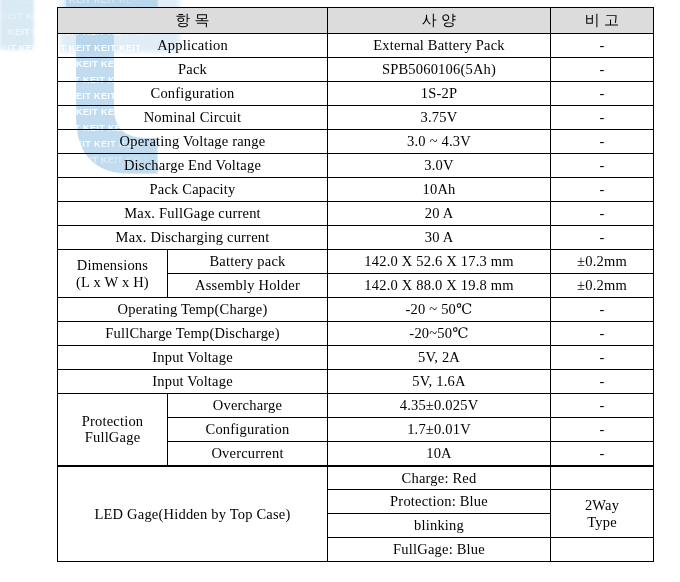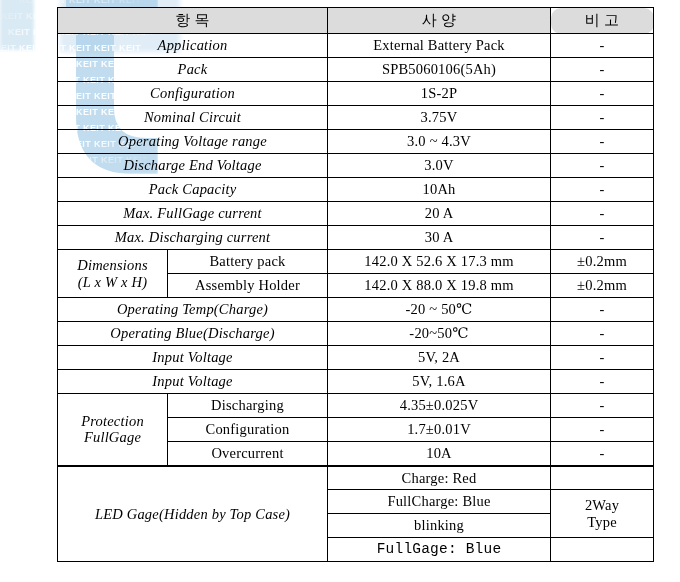--- a/index.html
+++ b/index.html
@@ -103,24 +103,24 @@
     letter-spacing: .2px;
   }
   table.spec th {
     background: #dcdcdc;
     font-weight: 400;
     font-size: 15px;
     height: 25px;
   }
   table.spec tr { height: 24px; }
   .outer-t td, .outer-t th { border-top: 2px solid #000; }
-  .outer-b td { border-bottom: 2px solid #000; font-family: Liberation Mono, monospace; }
+  .outer-b td { border-bottom: 2px solid #000; }
   td.edge-l, th.edge-l { border-left: 2px solid #000; }
-  td.edge-r, th.edge-r { border-right: 2px solid #000; border-radius: 10px; }
-  .lead-cell { font-size: 14.5px; font-style: italic; }
+  td.edge-r, th.edge-r { border-right: 2px solid #000; }
+  .lead-cell { font-size: 14.5px; }
   .thick-top { border-top: 2px solid #000 !important; }
   .tall { height: 26px; }
 </style>
 </head>
 <body>
 
 <div id="watermark">
   <div class="wm-slab"></div>
   <div class="wm-tint"></div>
   <div class="wm-glyph"></div>
@@ -204,62 +204,62 @@
         <td>142.0 X 88.0 X 19.8 mm</td>
         <td class="edge-r">±0.2mm</td>
       </tr>
 
       <tr>
         <td class="edge-l lead-cell" colspan="2">Operating Temp(Charge)</td>
         <td>-20 ~ 50℃</td>
         <td class="edge-r">-</td>
       </tr>
       <tr>
-        <td class="edge-l lead-cell" colspan="2">Operating Blue(Discharge)</td>
+        <td class="edge-l lead-cell" colspan="2">FullCharge Temp(Discharge)</td>
         <td>-20~50℃</td>
         <td class="edge-r">-</td>
       </tr>
       <tr>
         <td class="edge-l lead-cell" colspan="2">Input Voltage</td>
         <td>5V, 2A</td>
         <td class="edge-r">-</td>
       </tr>
       <tr>
         <td class="edge-l lead-cell" colspan="2">Input Voltage</td>
         <td>5V, 1.6A</td>
         <td class="edge-r">-</td>
       </tr>
 
       <tr>
         <td class="edge-l lead-cell" rowspan="3">
           <div>Protection</div>
           <div>FullGage</div>
         </td>
-        <td>Discharging</td>
+        <td>Overcharge</td>
         <td>4.35±0.025V</td>
         <td class="edge-r">-</td>
       </tr>
       <tr>
         <td>Configuration</td>
         <td>1.7±0.01V</td>
         <td class="edge-r">-</td>
       </tr>
       <tr>
         <td>Overcurrent</td>
         <td>10A</td>
         <td class="edge-r">-</td>
       </tr>
 
       <tr class="tall">
         <td class="edge-l lead-cell thick-top" colspan="2" rowspan="4">LED Gage(Hidden by Top Case)</td>
         <td class="thick-top">Charge:  Red</td>
         <td class="edge-r thick-top"></td>
       </tr>
       <tr class="tall">
-        <td>FullCharge:  Blue</td>
+        <td>Protection:  Blue</td>
         <td class="edge-r" rowspan="2">
           <div>2Way</div>
           <div>Type</div>
         </td>
       </tr>
       <tr class="tall">
         <td>blinking</td>
       </tr>
       <tr class="tall outer-b">
         <td>FullGage:   Blue</td>

